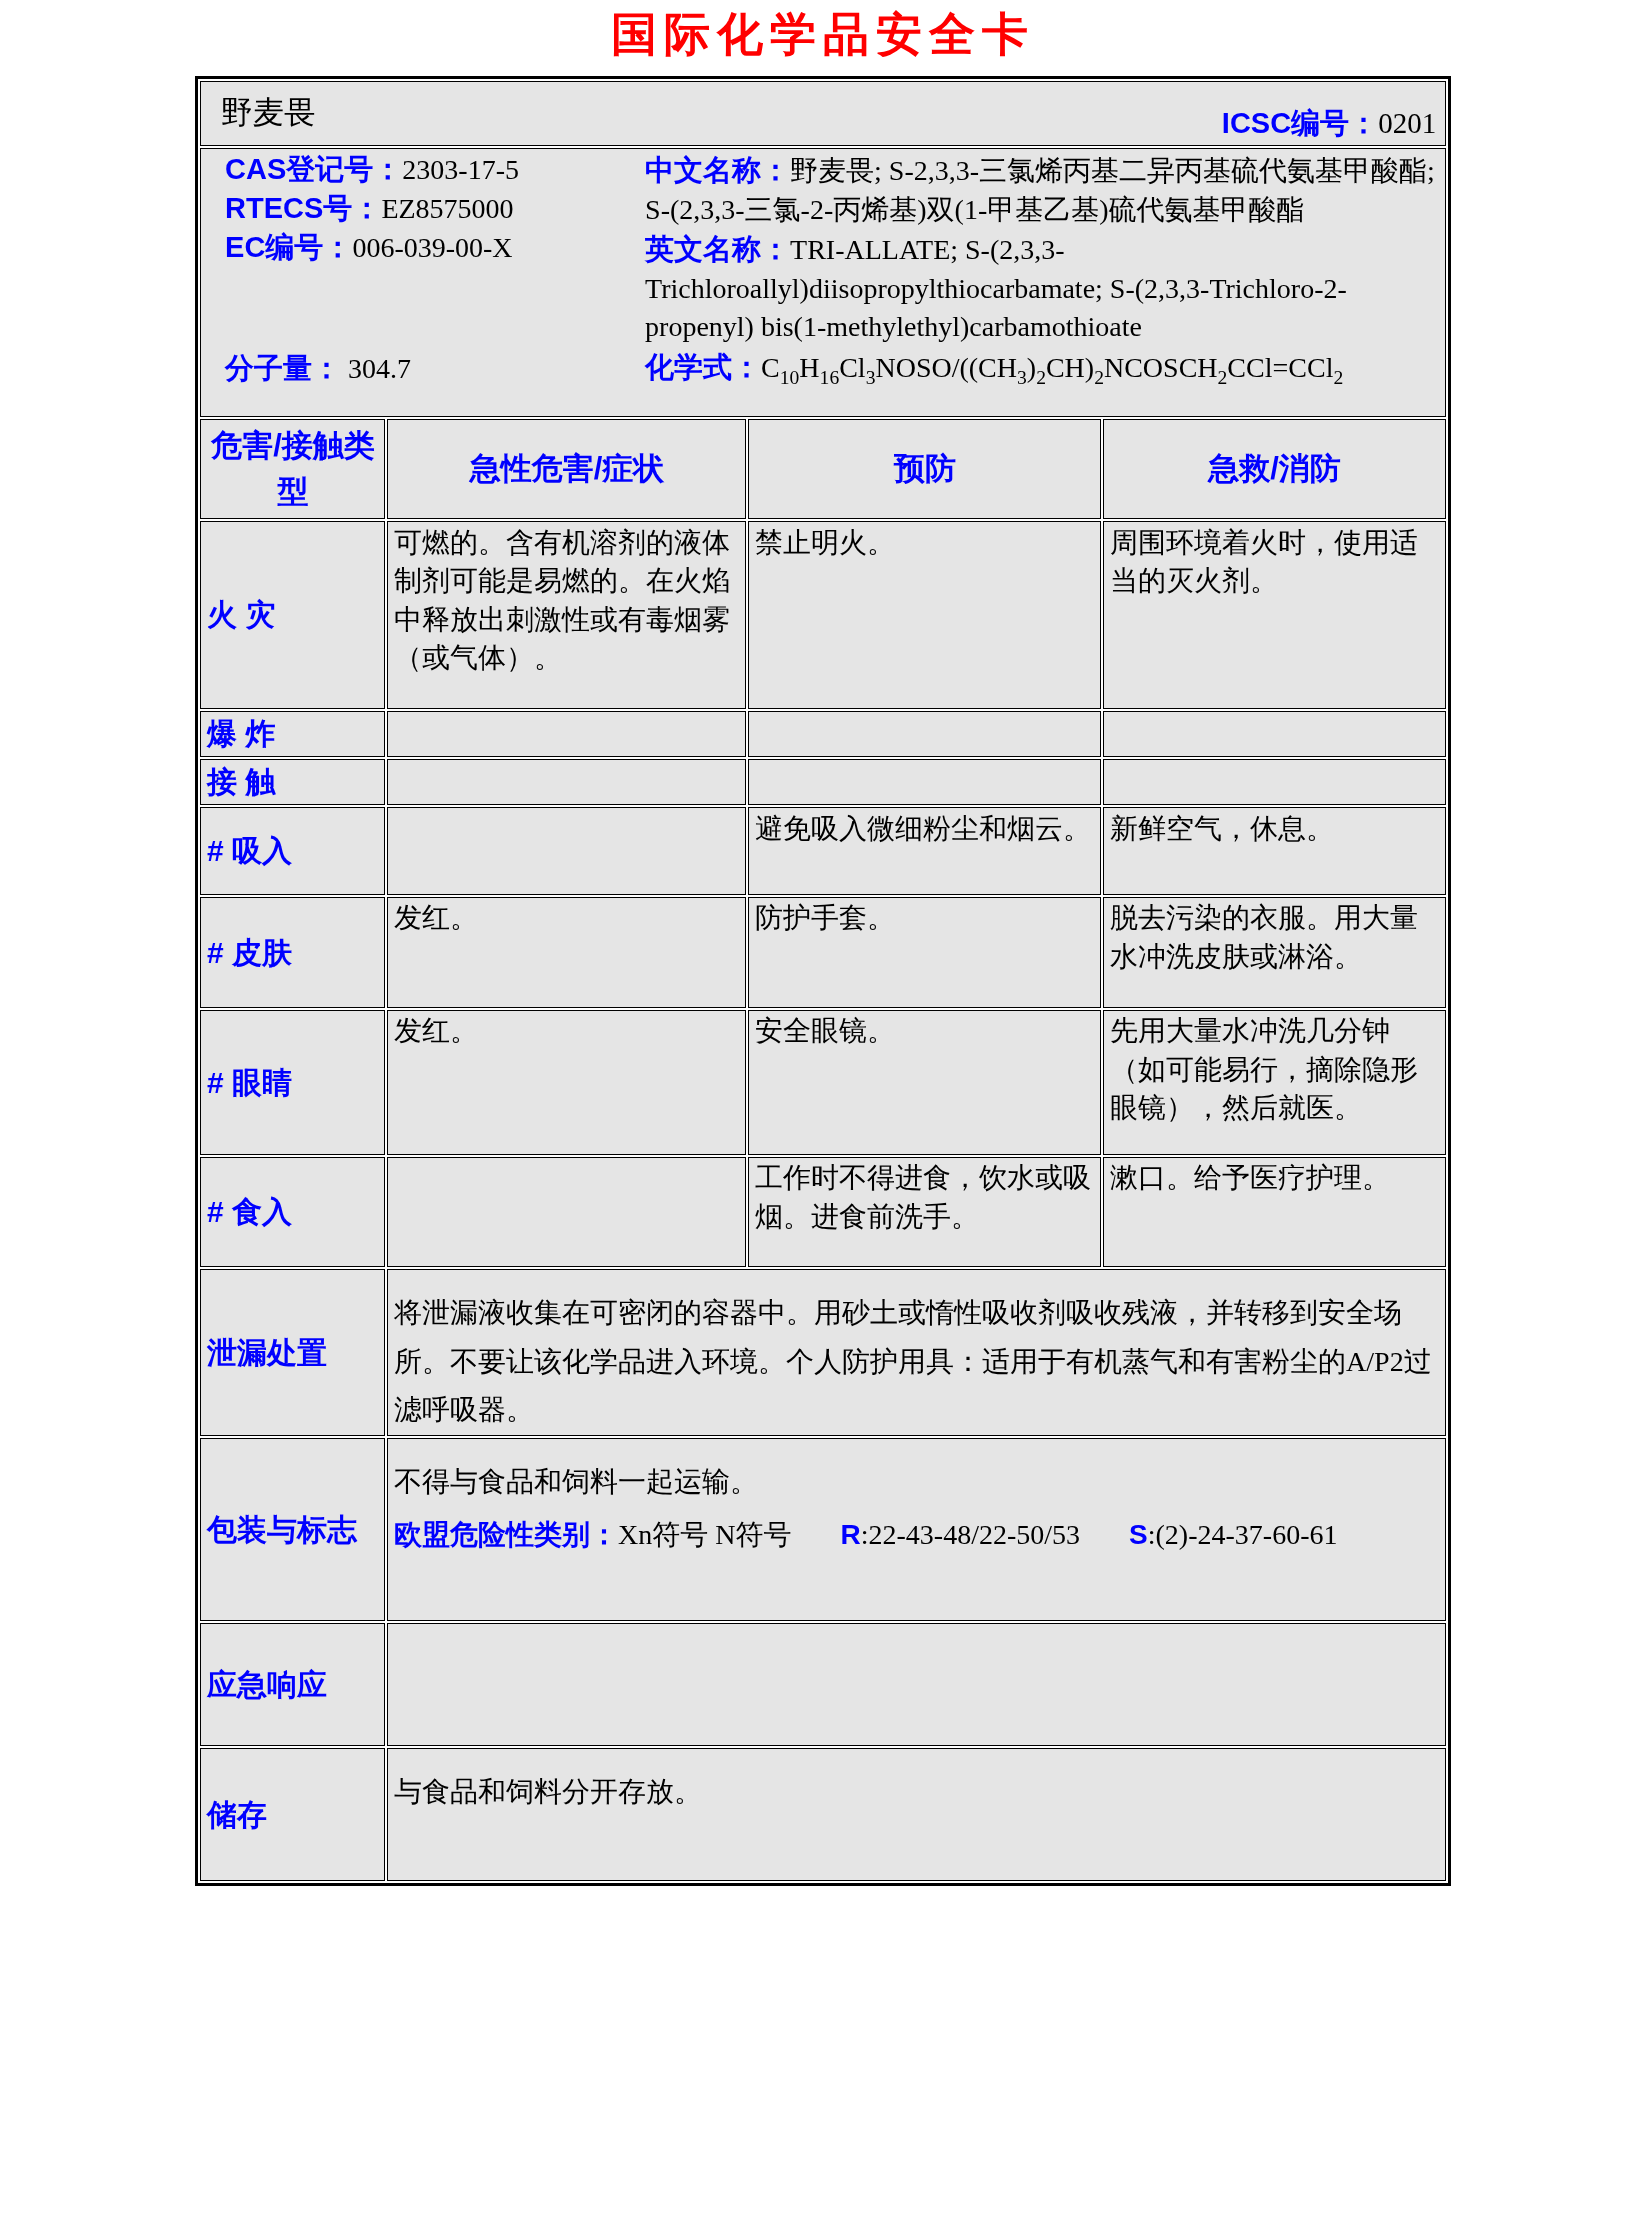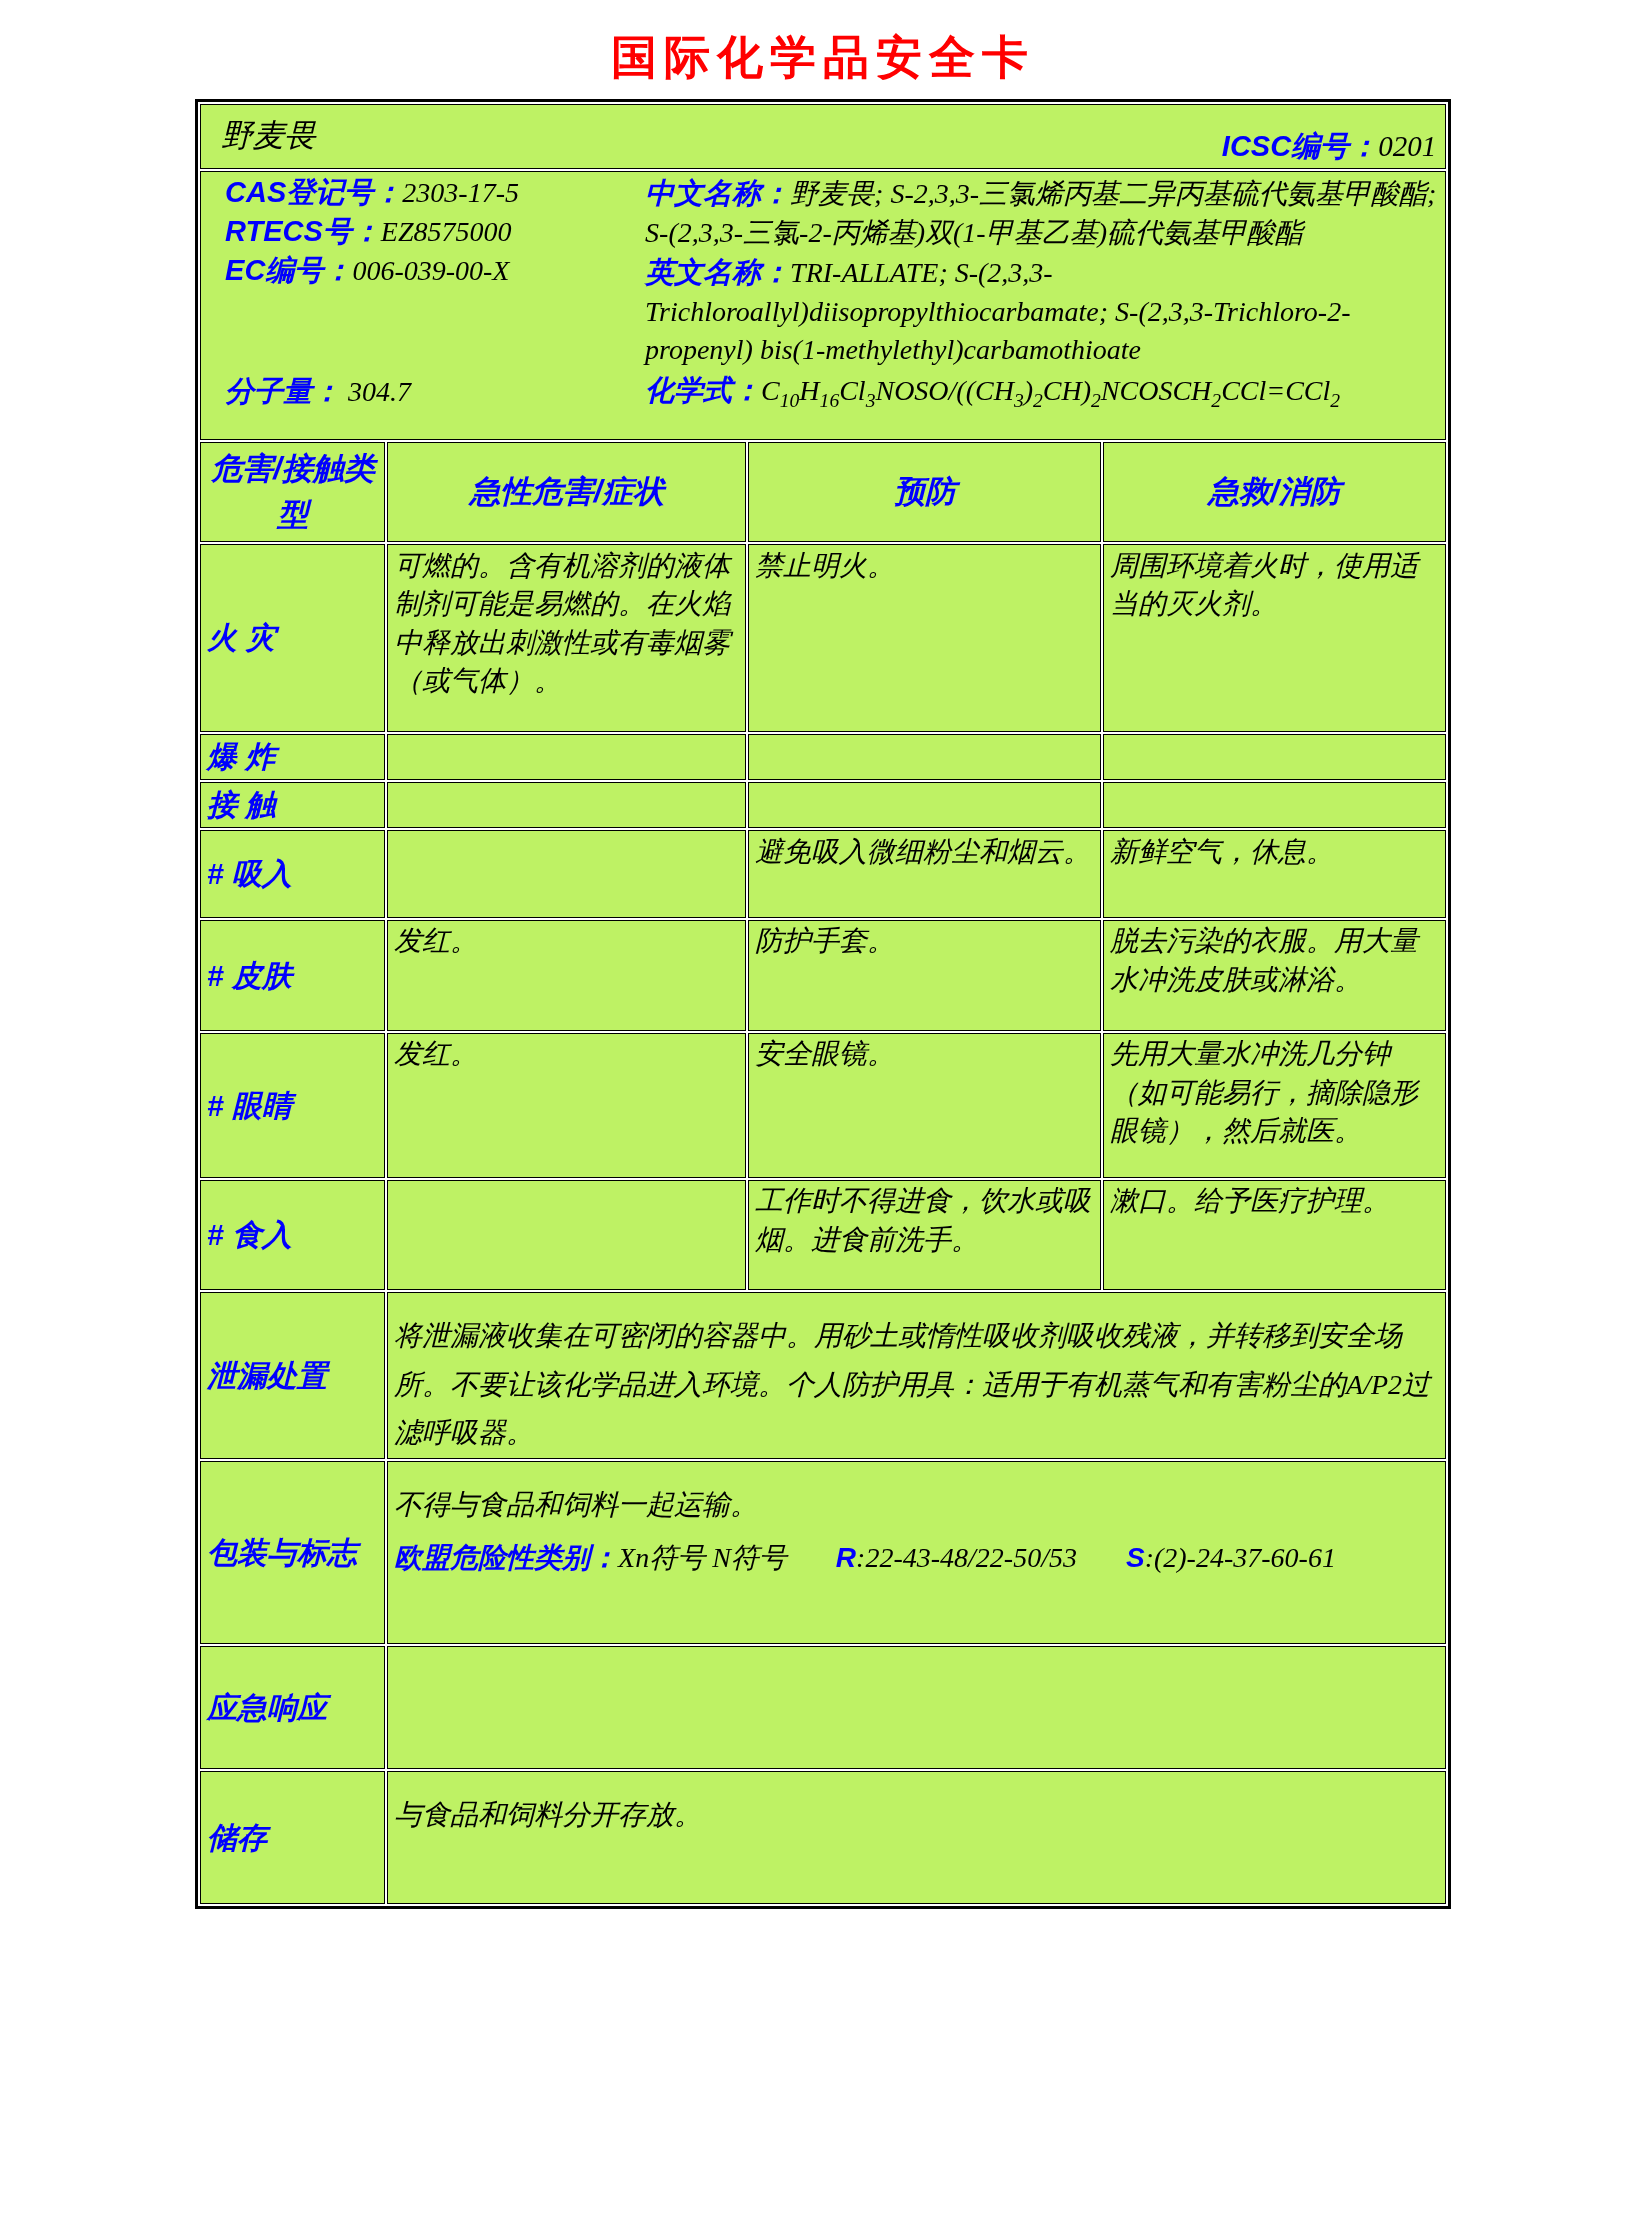--- a/index.html
+++ b/index.html
@@ -13,41 +13,40 @@
     position: relative;
     font-family: "Liberation Serif", "DejaVu Serif", serif;
     color: #000000;
   }
   .page-title {
     text-align: center;
     color: #ff0000;
     font-weight: bold;
     font-size: 46px;
     letter-spacing: 7px;
-    padding-top: 27px;
+    padding-top: 4px;
     padding-bottom: 9.8px;
     font-family: "DejaVu Serif", "Liberation Serif", serif;
   }
   table.card {
     width: 1246px;
     margin: 0 auto;
     border: 3.5px solid #000000;
     border-collapse: separate;
     border-spacing: 2.1px;
     table-layout: fixed;
   }
   td {
     border: 1.4px solid #000000;
     padding: 1.4px 5.6px;
     font-size: 28px;
     line-height: 1.38;
     vertical-align: top;
     word-break: break-word;
-    background: #bef264;
-    font-style: italic;
+    background: #e5e5e5;
   }
   col.c1 { width: 185px; }
   col.c2 { width: 359px; }
   col.c3 { width: 353px; }
   col.c4 { width: 342px; }
 
   .blue-label {
     color: #0000ff;
     font-family: "Liberation Sans", "DejaVu Sans", sans-serif;
     font-weight: bold;

